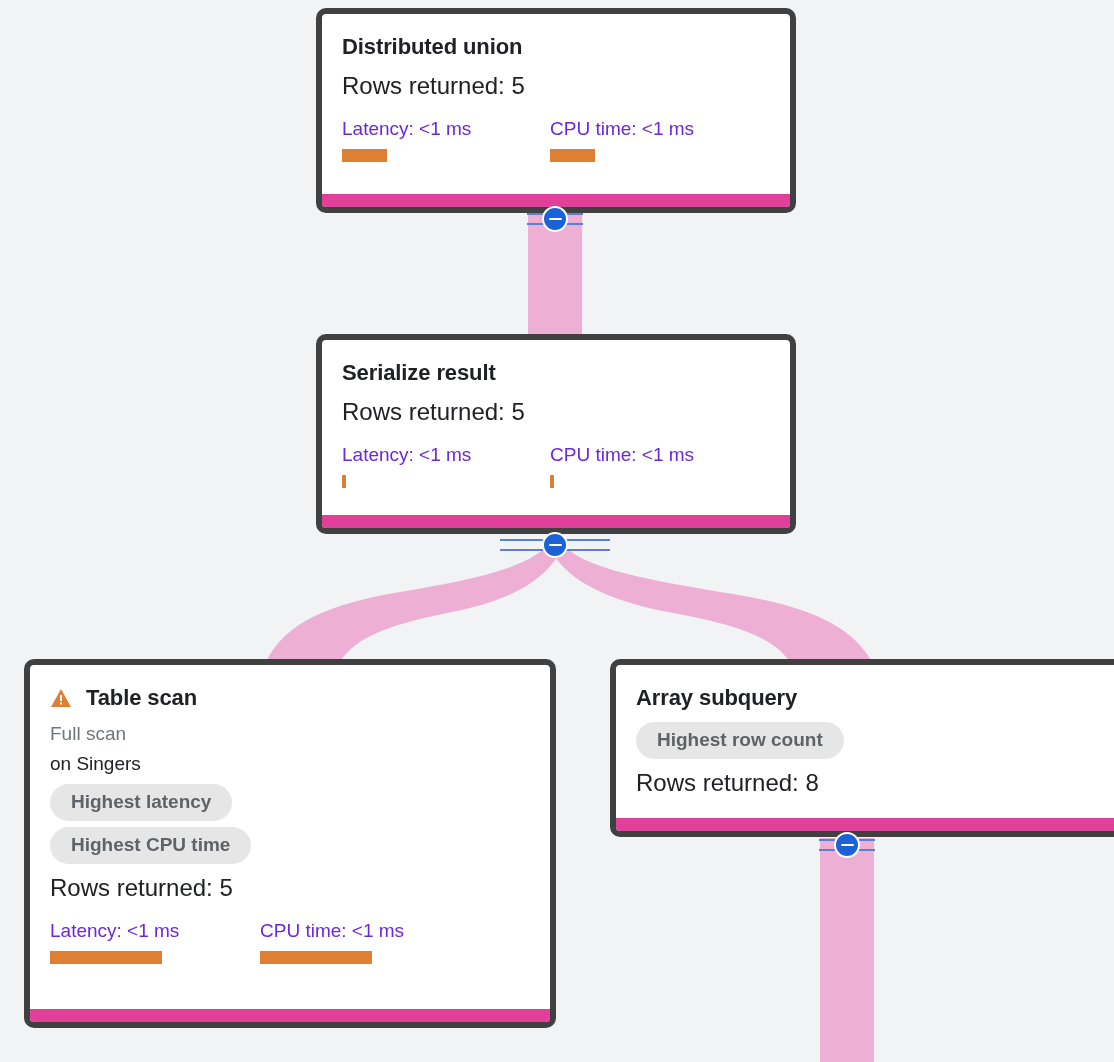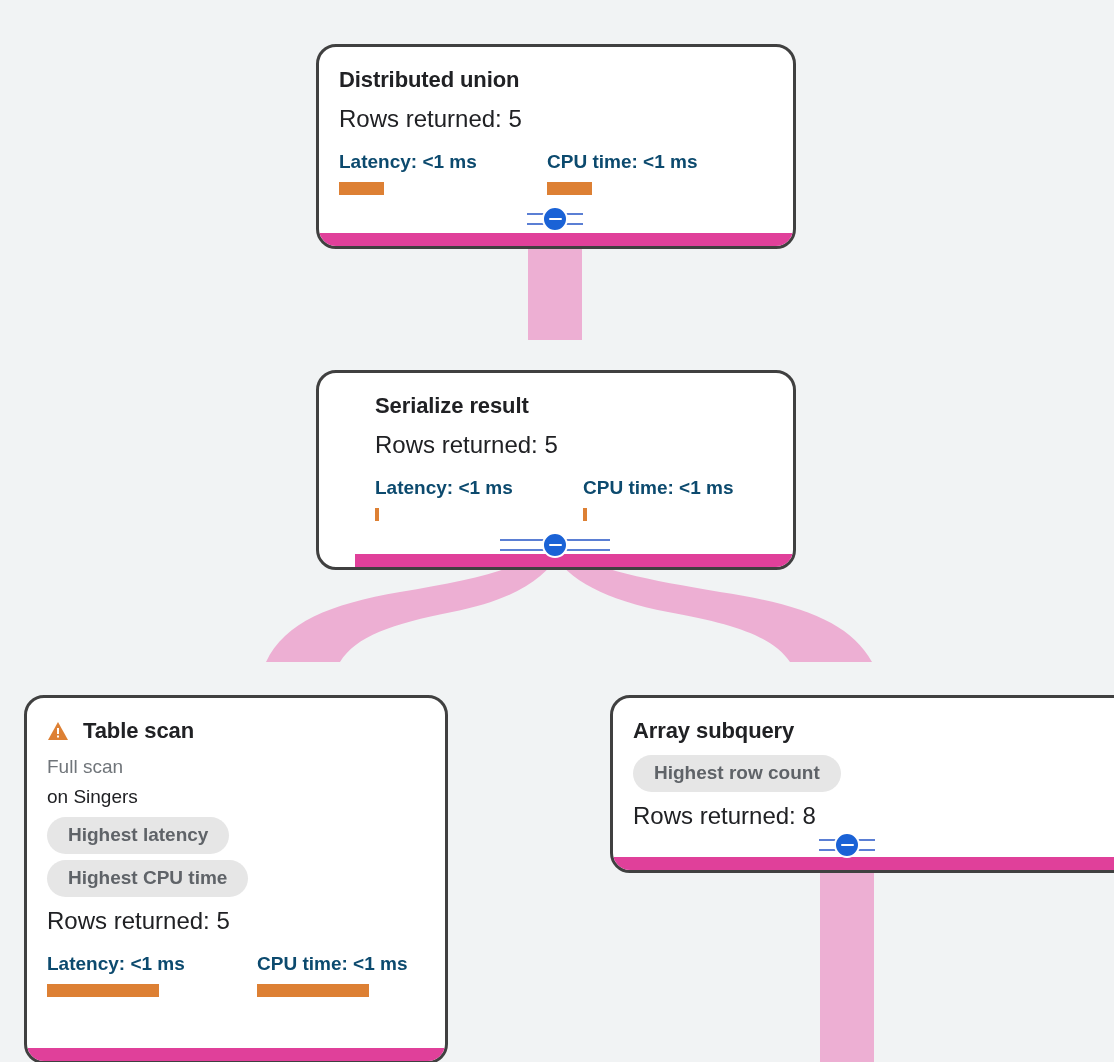--- a/index.html
+++ b/index.html
@@ -22,27 +22,26 @@
     position: absolute;
     left: 0; top: 0;
     width: 1114px; height: 1062px;
     z-index: 1;
   }
 
   
   .node {
     position: absolute;
     background: #ffffff;
-    border: 3px solid #404040;
-    border-radius: 20px;
+    border: 6px solid #404040;
+    border-radius: 10px;
     z-index: 3;
     overflow: hidden;
     display: flex;
     flex-direction: column;
-    margin-top: 36px;
   }
   .node-body {
     flex: 1 1 auto;
     padding: 20px 20px 10px 20px;
   }
   .node-accent {
     flex: 0 0 auto;
     height: 13px;
     width: 100%;
     background: #e0409a;
@@ -94,24 +93,23 @@
   }
   .chip-wrap { display: block; font-weight: bold; }
 
   .metrics {
     display: flex;
     margin-top: 14px;
   }
   .metric { }
   .metric-label {
     font-size: 19px;
-    color: #0c4a6e;
+    color: #6d28d9;
     line-height: 1.2;
     white-space: nowrap;
-    font-weight: bold;
   }
   .metric-bar {
     height: 13px;
     background: #dd8034;
     margin-top: 8px;
   }
 
   
   .toggle {
     position: absolute;
@@ -205,21 +203,21 @@
   </div>
 
   <div class="toggle" style="left:527px; top:206px; width:56px;">
     <div class="rails">
       <div class="rail r1"></div>
       <div class="rail r2"></div>
     </div>
     <div class="toggle-btn"></div>
   </div>
 
-  <div class="node" style="left:316px; top:334px; width:480px; height:200px;padding-left:36px;">
+  <div class="node" style="left:316px; top:334px; width:480px; height:200px;">
     <div class="node-body">
       <div class="title-row">
         <div class="node-title">Serialize result</div>
       </div>
       <div class="rows-line">Rows returned: 5</div>
       <div class="metrics">
         <div class="metric" style="width:208px;">
           <div class="metric-label">Latency: &lt;1 ms</div>
           <div class="metric-bar" style="width:4px;"></div>
         </div>
@@ -233,21 +231,21 @@
   </div>
 
   <div class="toggle" style="left:500px; top:532px; width:110px;">
     <div class="rails">
       <div class="rail r1"></div>
       <div class="rail r2"></div>
     </div>
     <div class="toggle-btn"></div>
   </div>
 
-  <div class="node" style="left:24px; top:659px; width:424px; height:369px;">
+  <div class="node" style="left:24px; top:659px; width:532px; height:369px;">
     <div class="node-body">
       <div class="title-row">
         <svg class="warn-icon" viewBox="0 0 22 20">
           <path d="M11 1 L21 19 L1 19 Z" fill="#dd8034"></path>
           <rect x="10" y="7" width="2" height="6" fill="#ffffff"></rect>
           <rect x="10" y="14.5" width="2" height="2" fill="#ffffff"></rect>
         </svg>
         <div class="node-title">Table scan</div>
       </div>
       <div class="sub-line muted">Full scan</div>

